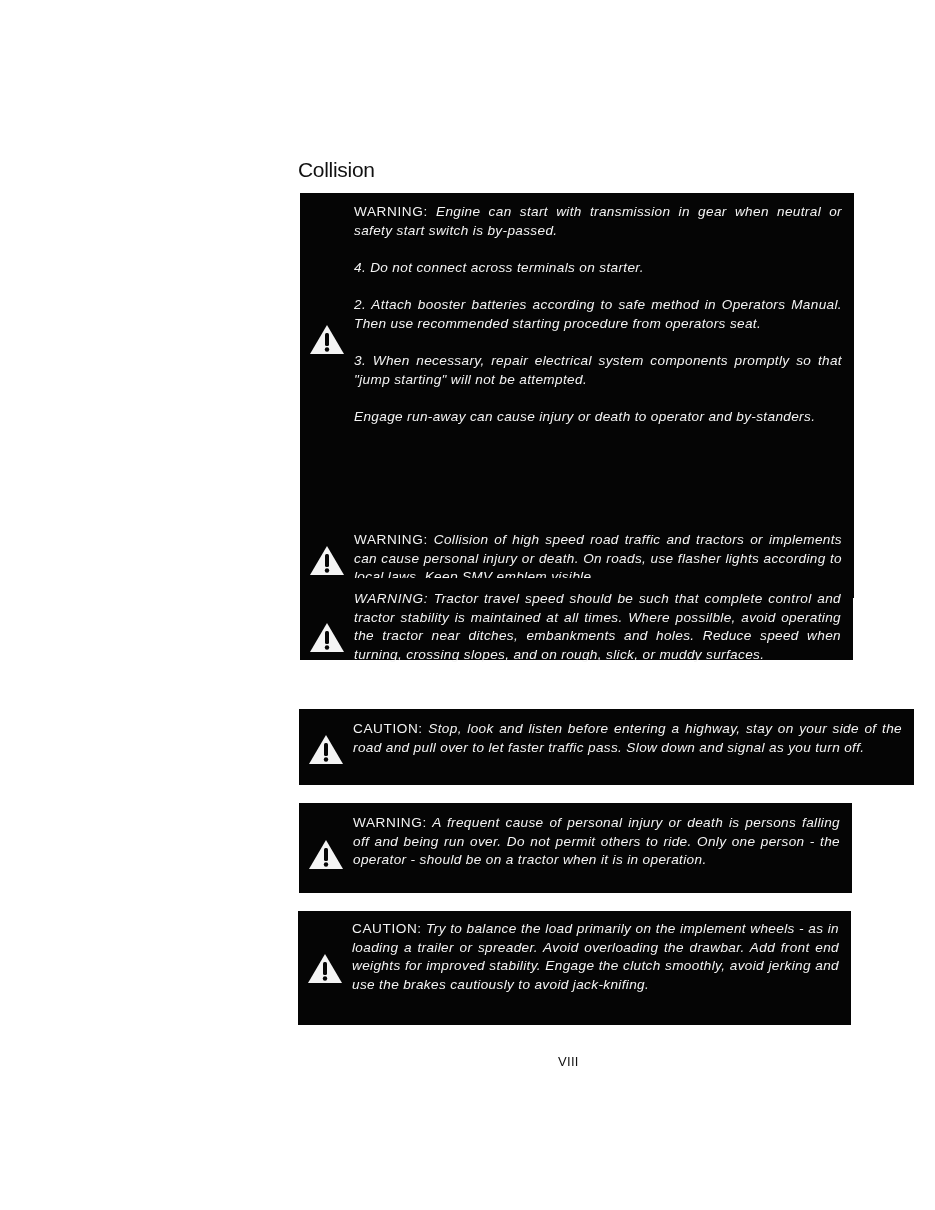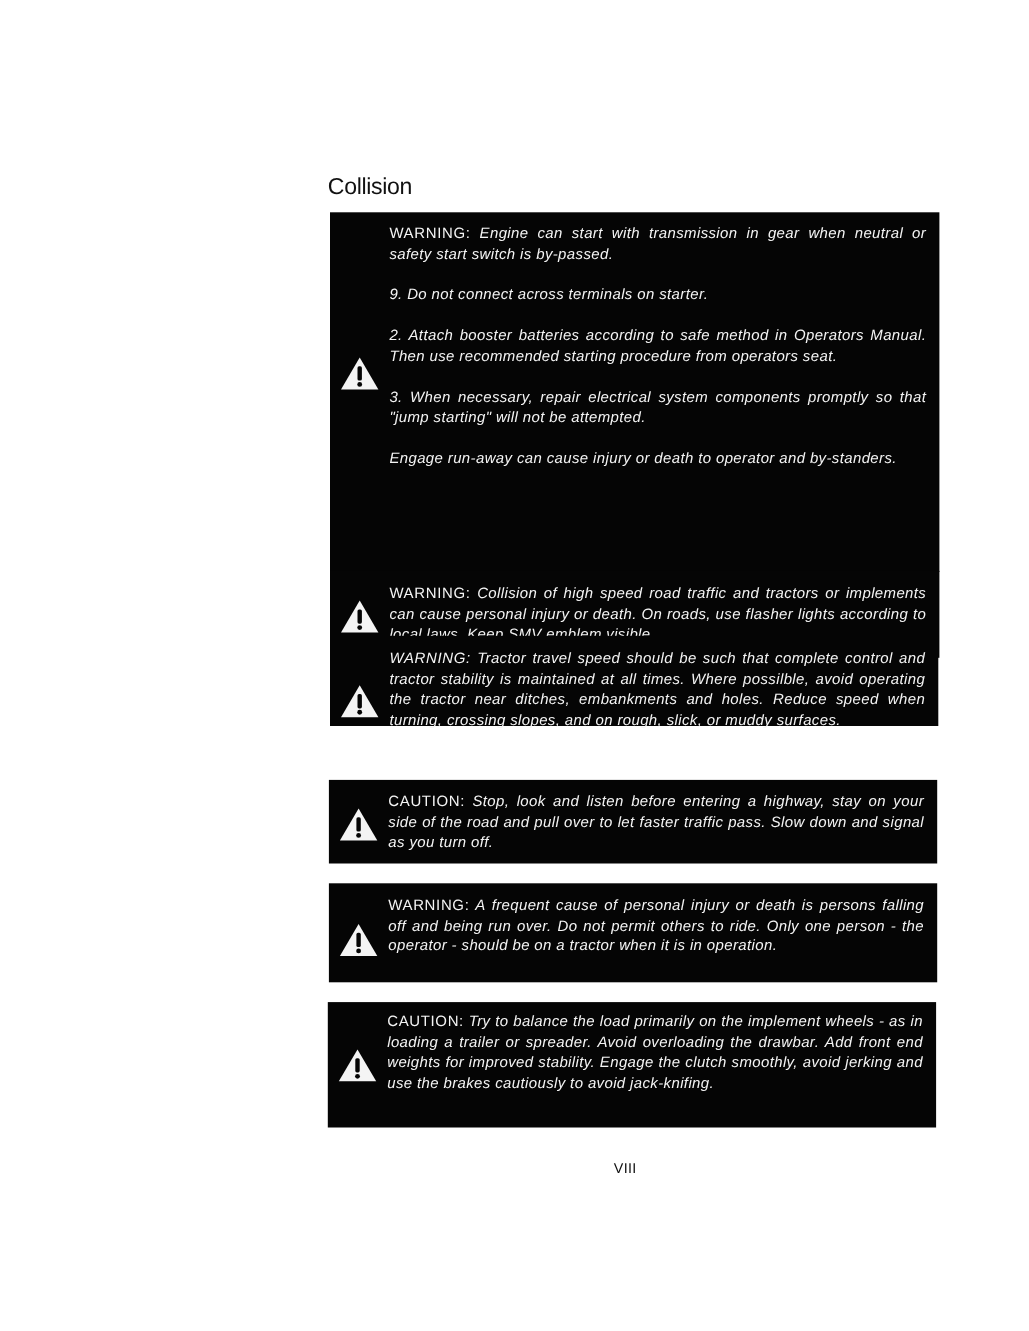--- a/index.html
+++ b/index.html
@@ -74,21 +74,21 @@
 <h1 class="page-title">Collision</h1>
 
 <section class="notice" style="left:300px; top:193px; width:554px; height:327px;">
   <svg class="icon" style="top:131px;" viewBox="0 0 36 31">
     <polygon points="18,1 35,30 1,30" fill="#f4f4f4"></polygon>
     <rect x="16" y="9" width="4" height="13" rx="1.5" fill="#050505"></rect>
     <circle cx="18" cy="25.5" r="2.2" fill="#050505"></circle>
   </svg>
   <div class="body" style="top:10px;">
     <p><span class="label">WARNING:</span> <span>Engine can start with transmission in gear when neutral or safety start switch is by-passed.</span></p>
-    <p>9. Do not connect across terminals on starter.</p>
+    <p>4. Do not connect across terminals on starter.</p>
     <p>2. Attach booster batteries according to safe method in Operators Manual. Then use recommended starting procedure from operators seat.</p>
     <p>3. When necessary, repair electrical system components promptly so that "jump starting" will not be attempted.</p>
     <p>Engage run-away can cause injury or death to operator and by-standers.</p>
   </div>
 </section>
 
 <section class="notice" style="left:300px; top:483px; width:554px; height:79px;margin-top:36px;">
   <svg class="icon" style="top:26px;" viewBox="0 0 36 31">
     <polygon points="18,1 35,30 1,30" fill="#f4f4f4"></polygon>
     <rect x="16" y="9" width="4" height="13" rx="1.5" fill="#050505"></rect>
@@ -103,21 +103,21 @@
   <svg class="icon" style="top:44px;" viewBox="0 0 36 31">
     <polygon points="18,1 35,30 1,30" fill="#f4f4f4"></polygon>
     <rect x="16" y="9" width="4" height="13" rx="1.5" fill="#050505"></rect>
     <circle cx="18" cy="25.5" r="2.2" fill="#050505"></circle>
   </svg>
   <div class="body" style="top:12px;">
     <p><span class="label italic">WARNING:</span> <span>Tractor travel speed should be such that complete control and tractor stability is maintained at all times.  Where possilble, avoid operating the tractor near ditches, embankments and holes.  Reduce speed when turning, crossing slopes, and on rough, slick, or muddy surfaces.</span></p>
   </div>
 </section>
 
-<section class="notice" style="left:299px; top:709px; width:553px; height:76px;">
+<section class="notice" style="left:299px; top:709px; width:615px; height:76px;">
   <svg class="icon" style="top:25px;" viewBox="0 0 36 31">
     <polygon points="18,1 35,30 1,30" fill="#f4f4f4"></polygon>
     <rect x="16" y="9" width="4" height="13" rx="1.5" fill="#050505"></rect>
     <circle cx="18" cy="25.5" r="2.2" fill="#050505"></circle>
   </svg>
   <div class="body" style="top:11px;">
     <p><span class="label">CAUTION:</span> <span>Stop, look and listen before entering a highway, stay on your side of the road and pull over to let faster traffic pass. Slow down and signal as you turn off.</span></p>
   </div>
 </section>
 

